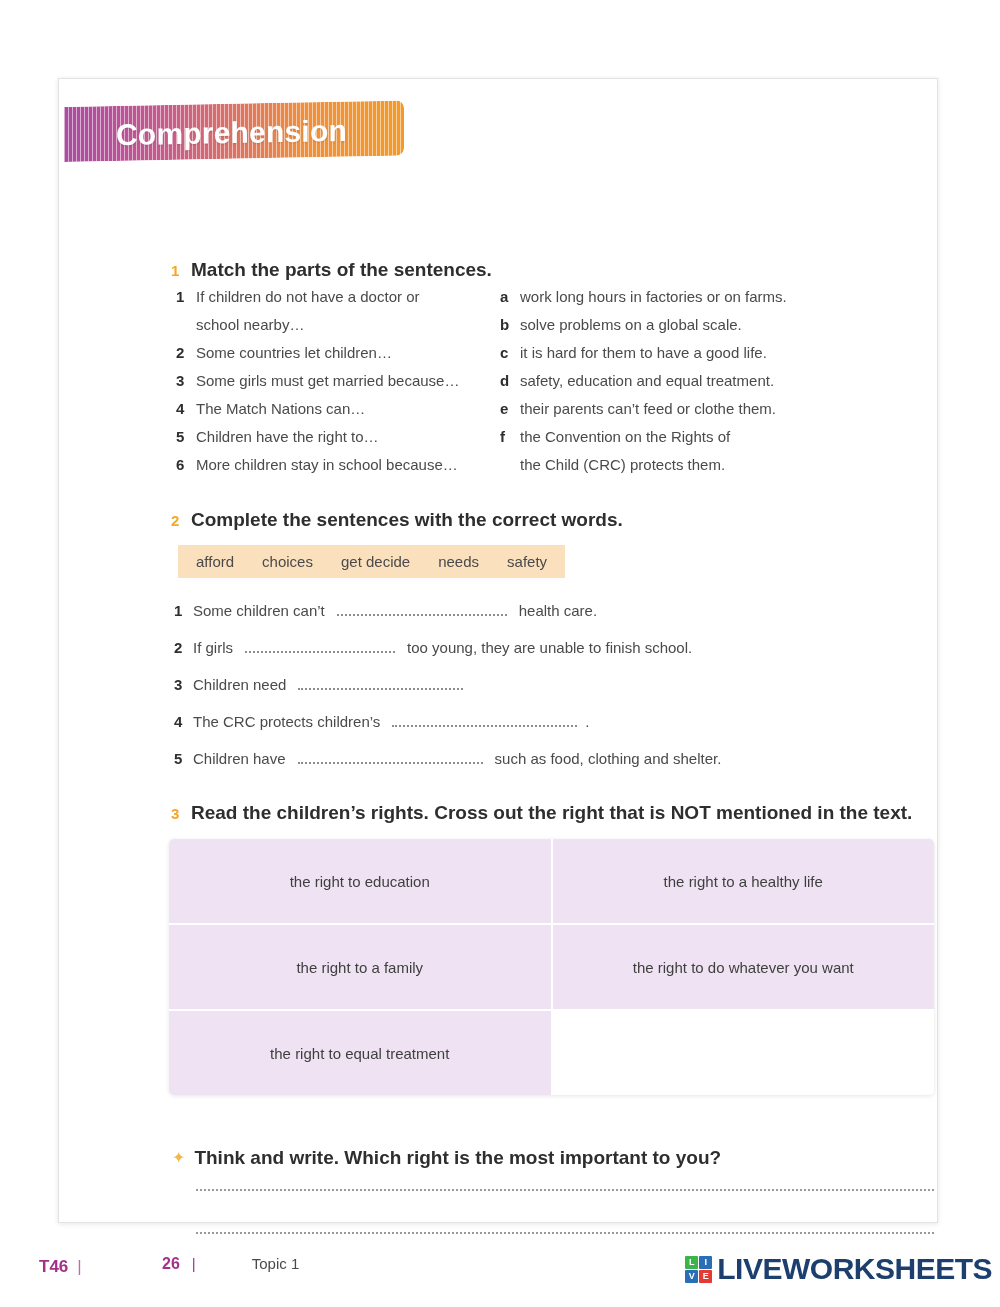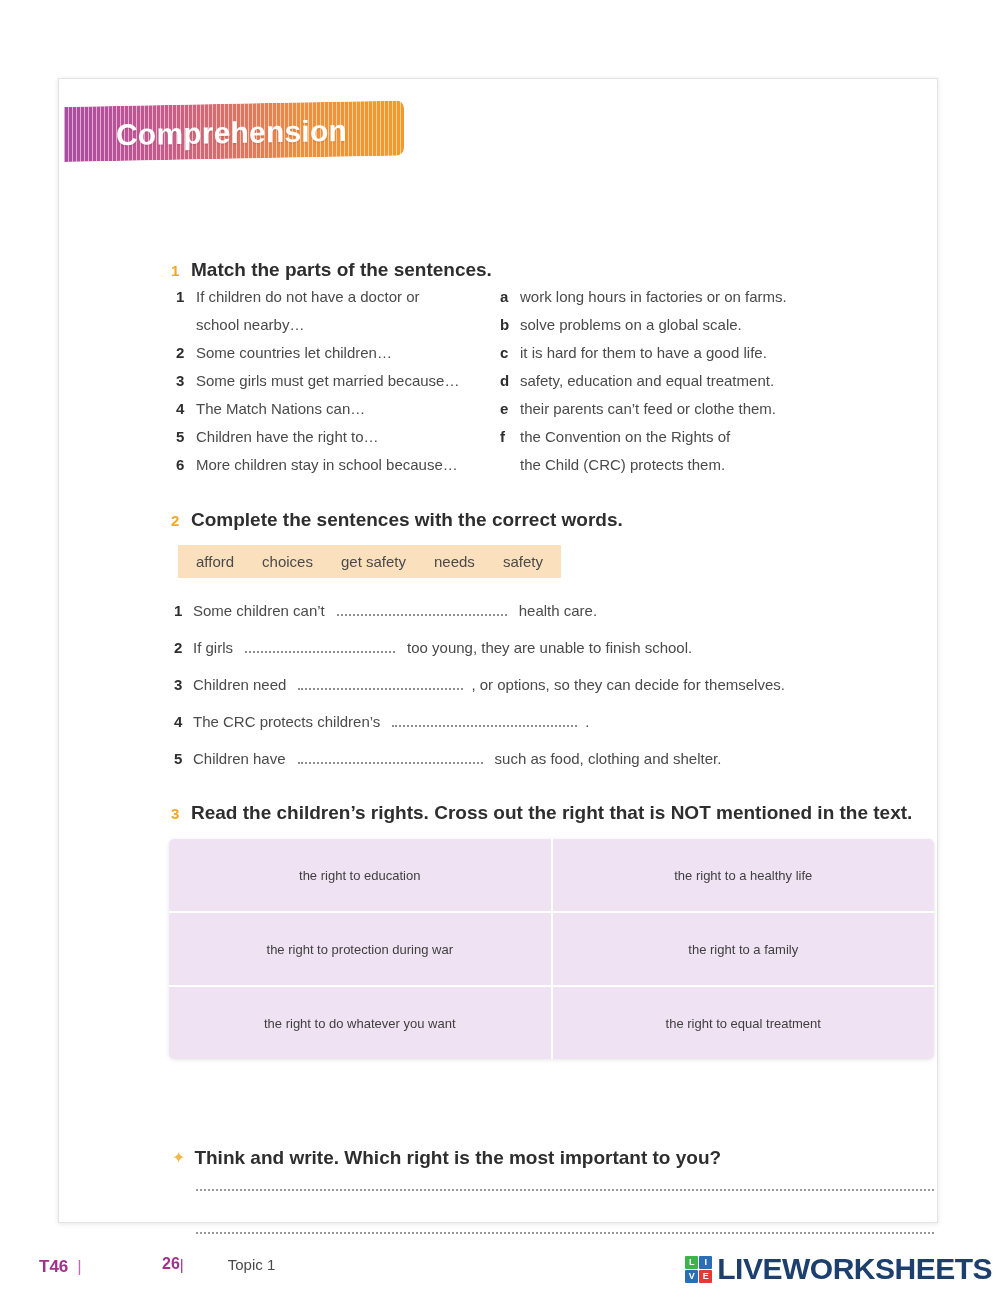--- a/index.html
+++ b/index.html
@@ -159,25 +159,25 @@
     border-radius: 5px;
     overflow: hidden;
     box-shadow: 0 1px 4px rgba(0,0,0,0.10);
     display: grid;
     grid-template-columns: 1fr 1fr;
     gap: 2px 2px;
     background: #ffffff;
   }
   .right-cell {
     background: #efe3f3;
-    height: 72px;
+    height: 84px;
     display: flex;
     align-items: center;
     justify-content: center;
-    font-size: 13px;
+    font-size: 15px;
     color: #3f3f3f;
     text-align: center;
     padding: 0 10px;
     box-sizing: border-box;
   }
 
   
   .write-line {
     position: absolute;
     left: 137px;
@@ -185,22 +185,21 @@
     border-bottom: 2px dotted #9a9a9a;
     height: 0;
   }
 
   
   .page-footer {
     position: absolute;
     left: 103px;
     top: 1176px;
     display: flex;
-    align-items: center;
-    gap: 0;
+    gap: 12px;
     font-size: 15px;
   }
   .page-number { color: #a3308a; font-weight: bold; font-size: 16px; }
   .footer-sep  { color: #a3308a; font-weight: normal; }
   .footer-topic{ color: #4a4a4a; margin-left: 44px; }
 
   
   .brand-left {
     position: absolute;
     left: 39px;
@@ -317,21 +316,21 @@
   </div>
 
   <div class="ex-head" style="left:112px; top:430px;">
     <span class="ex-num">2</span>
     <span class="ex-title">Complete the sentences with the correct words.</span>
   </div>
 
   <div class="wordbank">
     <span>afford</span>
     <span>choices</span>
-    <span>get safety</span>
+    <span>get decide</span>
     <span>needs</span>
     <span>safety</span>
   </div>
 
   <div class="gapfill">
     <div class="gap-row">
       <span class="gap-num">1</span>
       <span>Some children can’t</span>
       <span class="gap-blank" style="width:170px;"></span>
       <span>health care.</span>
@@ -339,21 +338,20 @@
     <div class="gap-row">
       <span class="gap-num">2</span>
       <span>If girls</span>
       <span class="gap-blank" style="width:150px;"></span>
       <span>too young, they are unable to finish school.</span>
     </div>
     <div class="gap-row">
       <span class="gap-num">3</span>
       <span>Children need</span>
       <span class="gap-blank" style="width:165px; margin-right:0;"></span>
-      <span style="margin-left:0;">, or options, so they can decide for themselves.</span>
     </div>
     <div class="gap-row">
       <span class="gap-num">4</span>
       <span>The CRC protects children’s</span>
       <span class="gap-blank" style="width:185px; margin-right:0;"></span>
       <span style="margin-left:0;">.</span>
     </div>
     <div class="gap-row">
       <span class="gap-num">5</span>
       <span>Children have</span>
@@ -363,21 +361,20 @@
   </div>
 
   <div class="ex-head" style="left:112px; top:723px;">
     <span class="ex-num">3</span>
     <span class="ex-title">Read the children’s rights. Cross out the right that is NOT mentioned in the text.</span>
   </div>
 
   <div class="rights-table">
     <div class="right-cell">the right to education</div>
     <div class="right-cell">the right to a healthy life</div>
-    <div class="right-cell">the right to protection during war</div>
     <div class="right-cell">the right to a family</div>
     <div class="right-cell">the right to do whatever you want</div>
     <div class="right-cell">the right to equal treatment</div>
   </div>
 
   <div class="ex-head" style="left:113px; top:1068px;">
     <span class="star-icon">✦</span>
     <span class="ex-title">Think and write. Which right is the most important to you?</span>
   </div>
   <div class="write-line" style="top:1110px;"></div>

